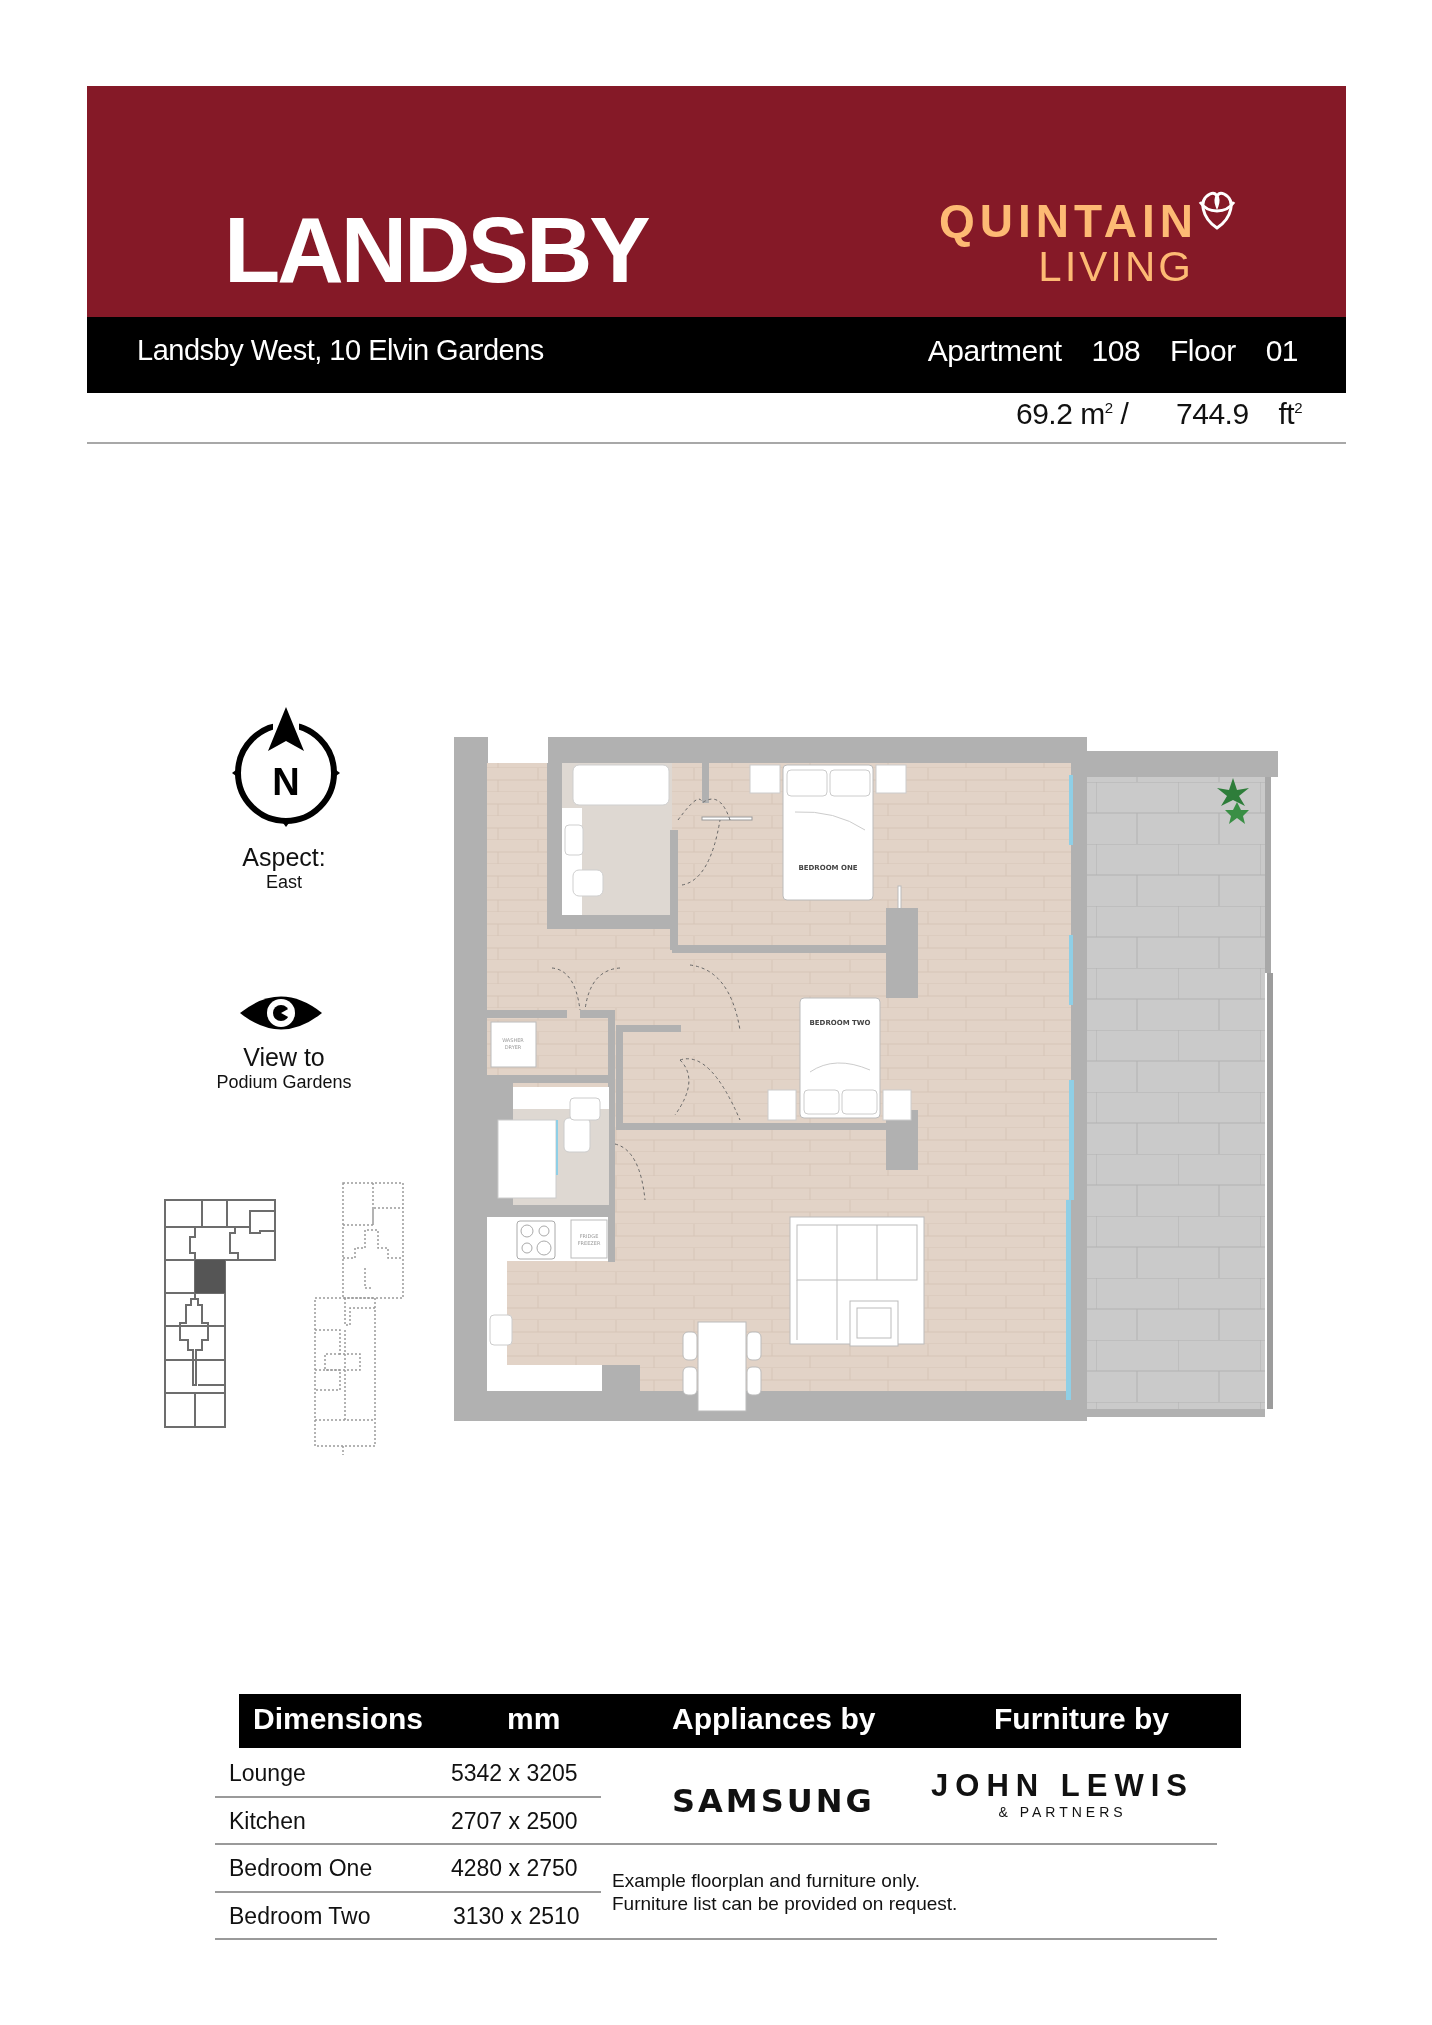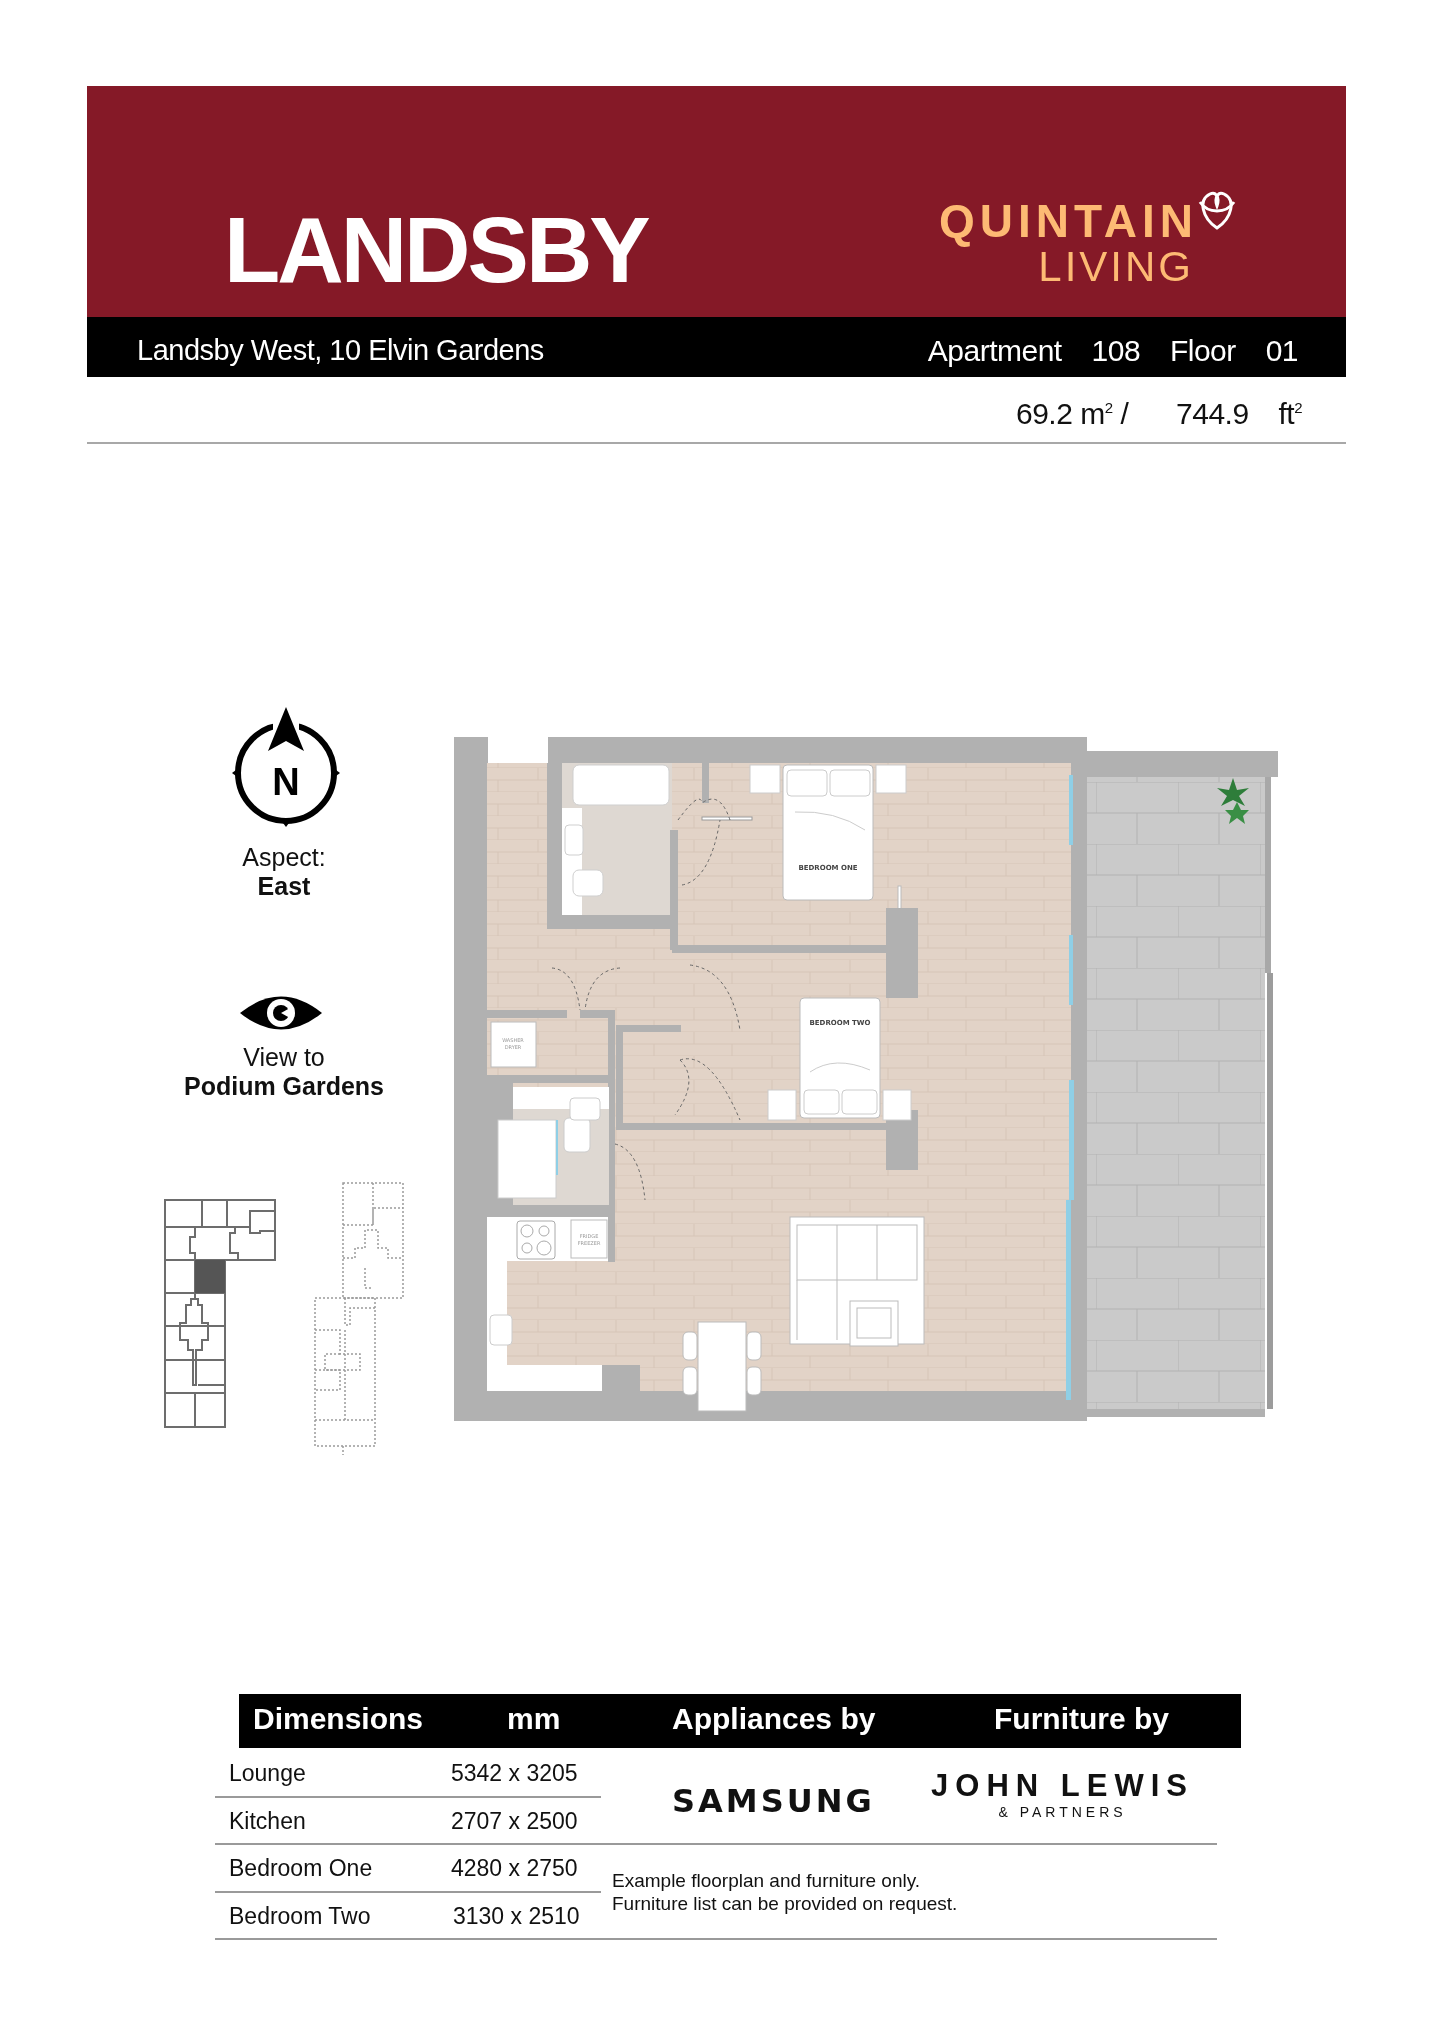--- a/index.html
+++ b/index.html
@@ -10,33 +10,33 @@
   
   #hdr-red { left:87px; top:86px; width:1259px; height:231px; background:#851927; }
   #title { left:137px; top:118px; font-size:92px; font-weight:bold; color:#fff; letter-spacing:-3px; line-height:1; }
   #subtitle { left:137px; top:228px; font-size:54px; color:#fff; letter-spacing:-1px; line-height:1; }
   #logo { right:86px; top:112px; text-align:right; color:#fdba74; }
   #logo .q { font-size:46px; font-weight:bold; letter-spacing:5px; line-height:1; }
   #logo .l { font-size:42px; letter-spacing:3px; line-height:1; margin-top:2px; margin-right:66px; }
   #logo-mark { position:absolute; right:20px; top:-10px; }
   #logo .q-wrap { position:relative; padding-right:62px; }
 
-  #hdr-black { left:87px; top:317px; width:1259px; height:60px; background:#000; color:#fff; }
+  #hdr-black { left:87px; top:317px; width:1259px; height:76px; background:#000; color:#fff; }
   #address { left:50px; top:17px; font-size:29px; letter-spacing:-0.5px; }
   #apt-info { right:48px; top:17px; font-size:30px; letter-spacing:-0.5px; }
   #apt-info span { margin-left:22px; }
 
   #area { right:130px; top:397px; font-size:30px; letter-spacing:-0.5px; }
   #area sup { font-size:15px; }
   #divider { left:87px; top:442px; width:1259px; height:2px; background:#a8a8a8; }
 
   
   .info { text-align:center; width:260px; }
   .info .l1 { font-size:25px; }
-  .info .l2 { font-size:25px; font-weight:bold; }
+  .info .l2 { font-size:18px; font-weight:normal; }
 
   
   #floorplan { left:440px; top:720px; }
 
   
   #table-head { left:215px; top:1694px; width:1002px; height:54px; background:#000; color:#fff;margin-left:24px; }
   .th { position:absolute; top:8px; font-size:30px; font-weight:bold; }
   .row-line { position:absolute; height:2px; background:#9a9a9a; }
   .cell { position:absolute; font-size:23px; }
   #samsung { font-size:32px; font-weight:bold; letter-spacing:3px; font-family:"DejaVu Sans", sans-serif; }

